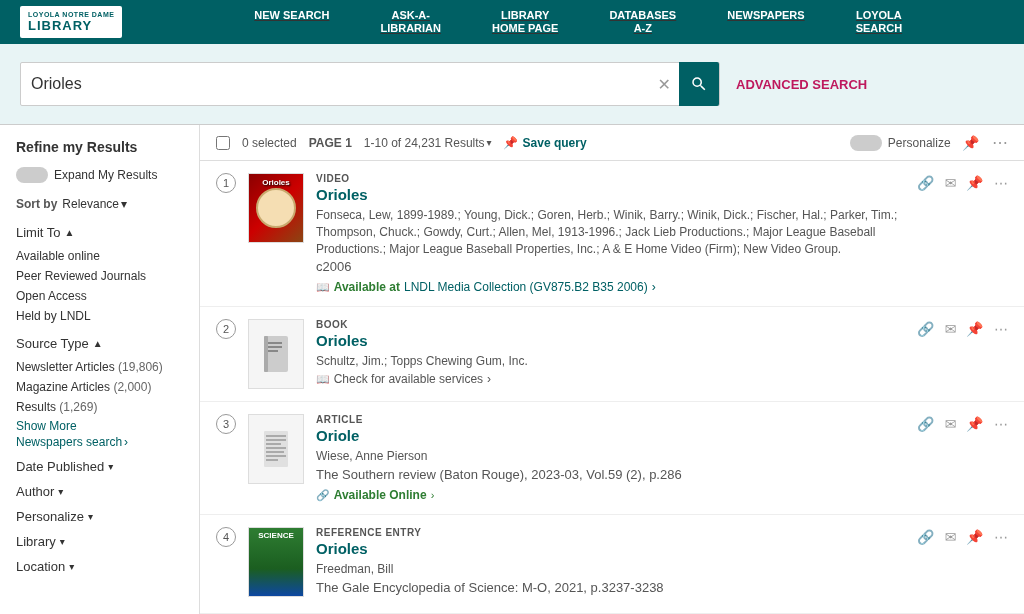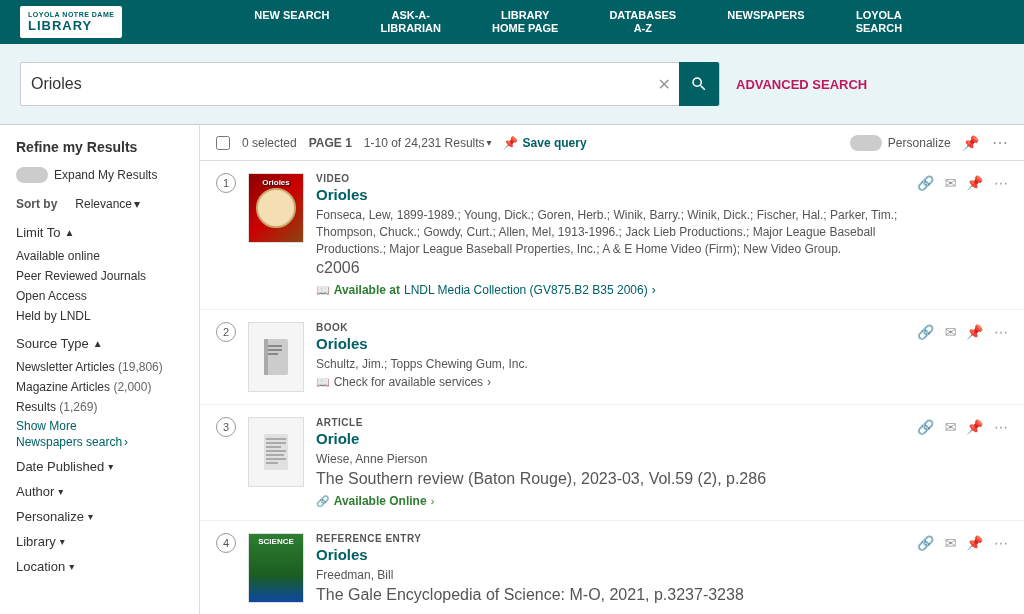--- a/index.html
+++ b/index.html
@@ -1,21 +1,21 @@
 <!DOCTYPE html>
 <html><head>
   <meta charset="utf-8">
   <style>
     * { box-sizing: border-box; margin: 0; padding: 0; }
     body { font-family: Arial, sans-serif; font-size: 13px; background: #f5f5f5; color: #333; width: 1024px; height: 614px; overflow: hidden; }
 
     
     .header { background: #006064; height: 44px; display: flex; align-items: center; padding: 0 20px; gap: 0; }
     .logo { background: white; padding: 4px 8px; border-radius: 2px; display: flex; align-items: center; margin-right: 30px; height: 32px; }
-    .nav-items { display: flex; gap: 15px; flex: 1; justify-content: center; }
+    .nav-items { display: flex; gap: 15px; flex: 1; justify-content: center; text-decoration: underline; }
     .nav-item { color: white; font-size: 11px; font-weight: bold; text-align: center; padding: 0 18px; cursor: pointer; line-height: 1.2; }
 
     
     .search-area { background: #e8f4f5; padding: 18px 20px; display: flex; align-items: center; gap: 16px; border-bottom: 1px solid #ccc; }
     .search-box { flex: 1; max-width: 700px; display: flex; align-items: center; background: white; border: 1px solid #ccc; border-radius: 2px; padding: 0 10px; height: 44px; }
     .search-input { flex: 1; border: none; outline: none; font-size: 16px; color: #333; }
     .search-clear { color: #999; cursor: pointer; font-size: 16px; margin-right: 8px; }
     .search-btn { background: #006064; border: none; cursor: pointer; width: 40px; height: 44px; display: flex; align-items: center; justify-content: center; margin-right: -10px; border-radius: 0 2px 2px 0; }
     .search-btn svg { fill: white; }
     .advanced-search { color: #be185d; font-size: 13px; font-weight: bold; cursor: pointer; white-space: nowrap; }
@@ -23,21 +23,21 @@
     
     .main { display: flex; height: calc(614px - 44px - 80px); overflow: hidden; }
 
     
     .sidebar { width: 200px; background: white; border-right: 1px solid #ddd; padding: 14px 16px; overflow-y: auto; flex-shrink: 0; }
     .sidebar-title { font-size: 14px; font-weight: bold; color: #333; margin-bottom: 12px; }
     .expand-toggle { display: flex; align-items: center; gap: 6px; margin-bottom: 14px; }
     .toggle-switch { width: 32px; height: 16px; background: #ccc; border-radius: 8px; position: relative; cursor: pointer; }
     .expand-label { font-size: 12px; color: #333; cursor: pointer; }
 
-    .sort-row { display: flex; align-items: center; gap: 18px; margin-bottom: 14px; font-size: 12px; }
+    .sort-row { display: flex; align-items: center; gap: 5px; margin-bottom: 14px; font-size: 12px; }
     .sort-label { font-weight: bold; color: #555; }
     .sort-select { font-size: 12px; color: #333; border: none; cursor: pointer; background: transparent; display: flex; align-items: center; gap: 2px; }
 
     .section-header { font-size: 13px; font-weight: normal; color: #333; margin-bottom: 6px; margin-top: 10px; display: flex; align-items: center; gap: 4px; }
     .section-header .caret { font-size: 10px; }
     .filter-item { font-size: 12px; color: #333; padding: 3px 0; cursor: pointer; }
     .filter-count { color: #666; }
     .show-more { color: #006064; font-size: 12px; cursor: pointer; margin-top: 2px; }
     .newspapers-link { color: #006064; font-size: 12px; cursor: pointer; margin-top: 2px; display: flex; align-items: center; gap: 2px; }
 
@@ -55,21 +55,21 @@
     .personalize-label { font-size: 12px; color: #555; }
     .toolbar-pin { color: #999; cursor: pointer; font-size: 14px; }
     .toolbar-more { color: #999; cursor: pointer; font-size: 16px; }
 
     
     .result-item { background: white; border-bottom: 1px solid #eee; padding: 12px 16px; display: flex; gap: 12px; }
     .result-body { flex: 1; }
     .result-type { font-size: 10px; color: #555; font-weight: bold; text-transform: uppercase; letter-spacing: 0.5px; margin-bottom: 2px; }
     .result-title { font-size: 15px; color: #006064; font-weight: bold; cursor: pointer; margin-bottom: 4px; }
     .result-authors { font-size: 12px; color: #555; margin-bottom: 2px; line-height: 1.4; }
-    .result-date { font-size: 16px; color: #555; margin-bottom: 6px; }
+    .result-date { font-size: 13px; color: #555; margin-bottom: 6px; }
     .result-available { display: flex; align-items: center; gap: 4px; font-size: 12px; }
     .available-badge { color: #2e7d32; font-weight: bold; }
     .available-link { color: #006064; cursor: pointer; font-size: 12px; }
     .check-services { color: #555; font-size: 12px; cursor: pointer; }
     .result-actions { display: flex; align-items: flex-start; gap: 10px; flex-shrink: 0; padding-top: 2px; }
     .action-icon { color: #999; cursor: pointer; font-size: 14px; }
     .book-icon-placeholder { width: 56px; height: 70px; background: #f5f5f5; border: 1px solid #ddd; display: flex; align-items: center; justify-content: center; flex-shrink: 0; }
     .article-icon-placeholder { width: 56px; height: 70px; background: #f5f5f5; border: 1px solid #ddd; display: flex; align-items: center; justify-content: center; flex-shrink: 0; }
 
     

